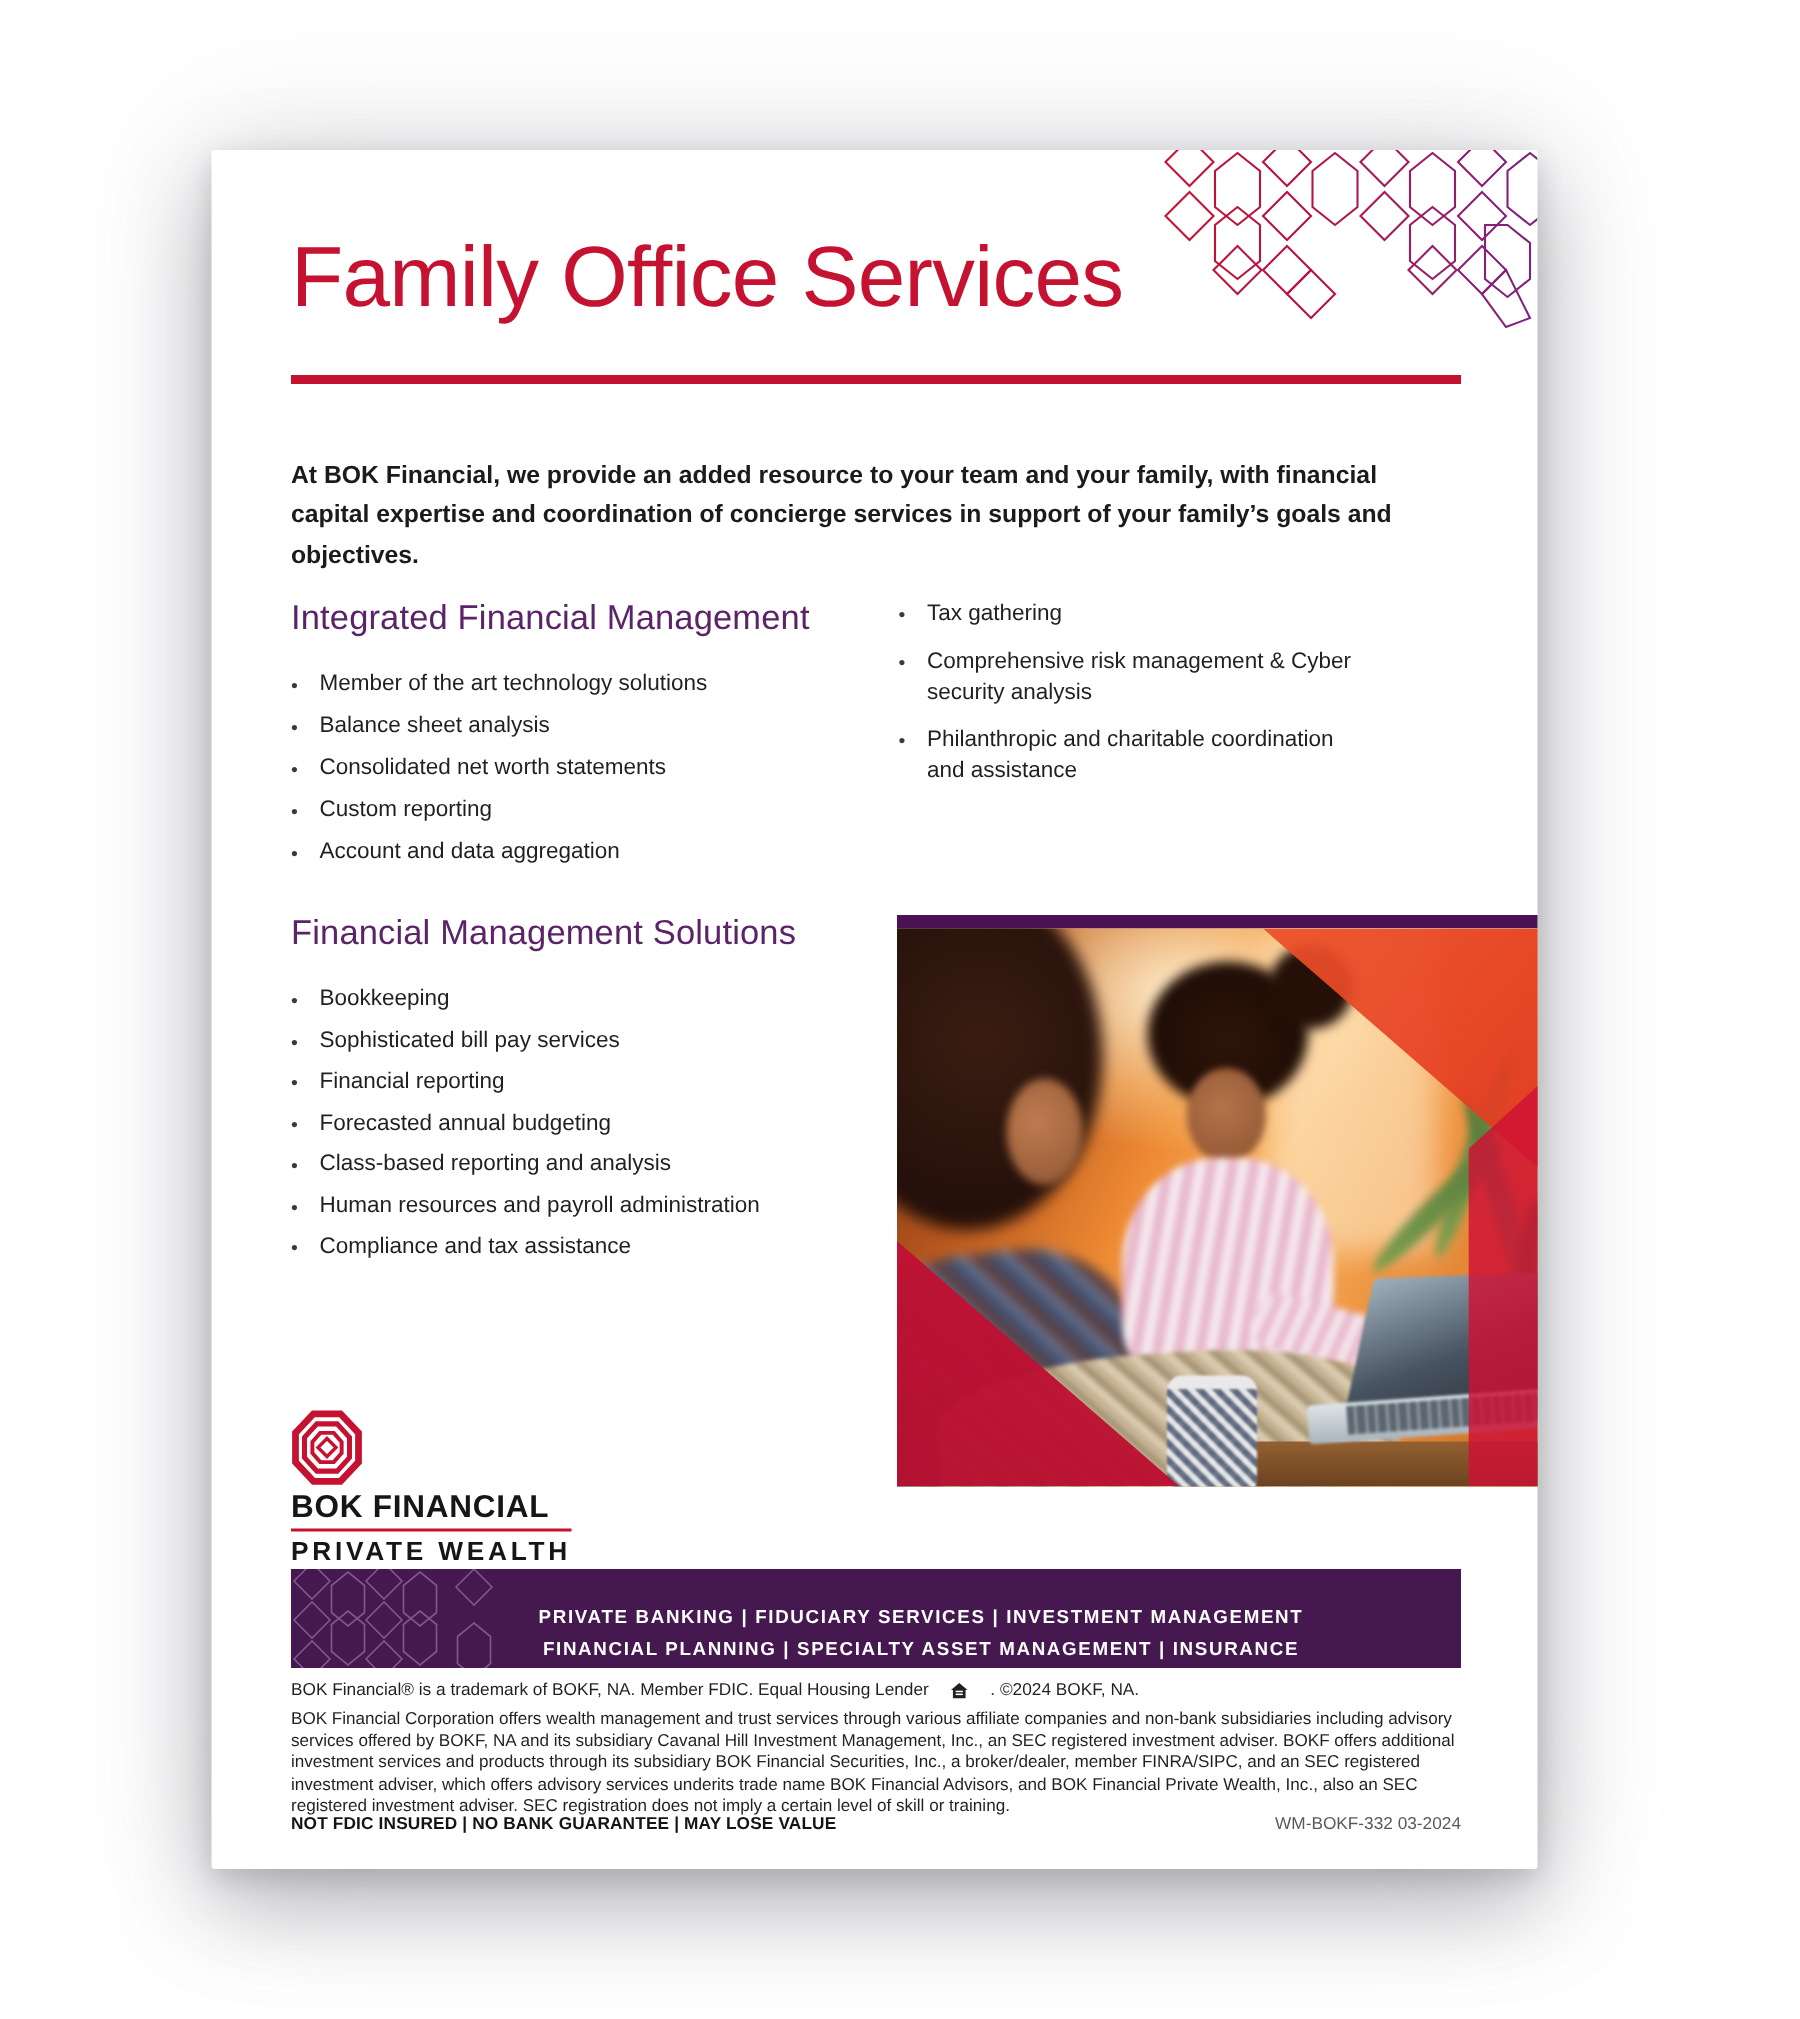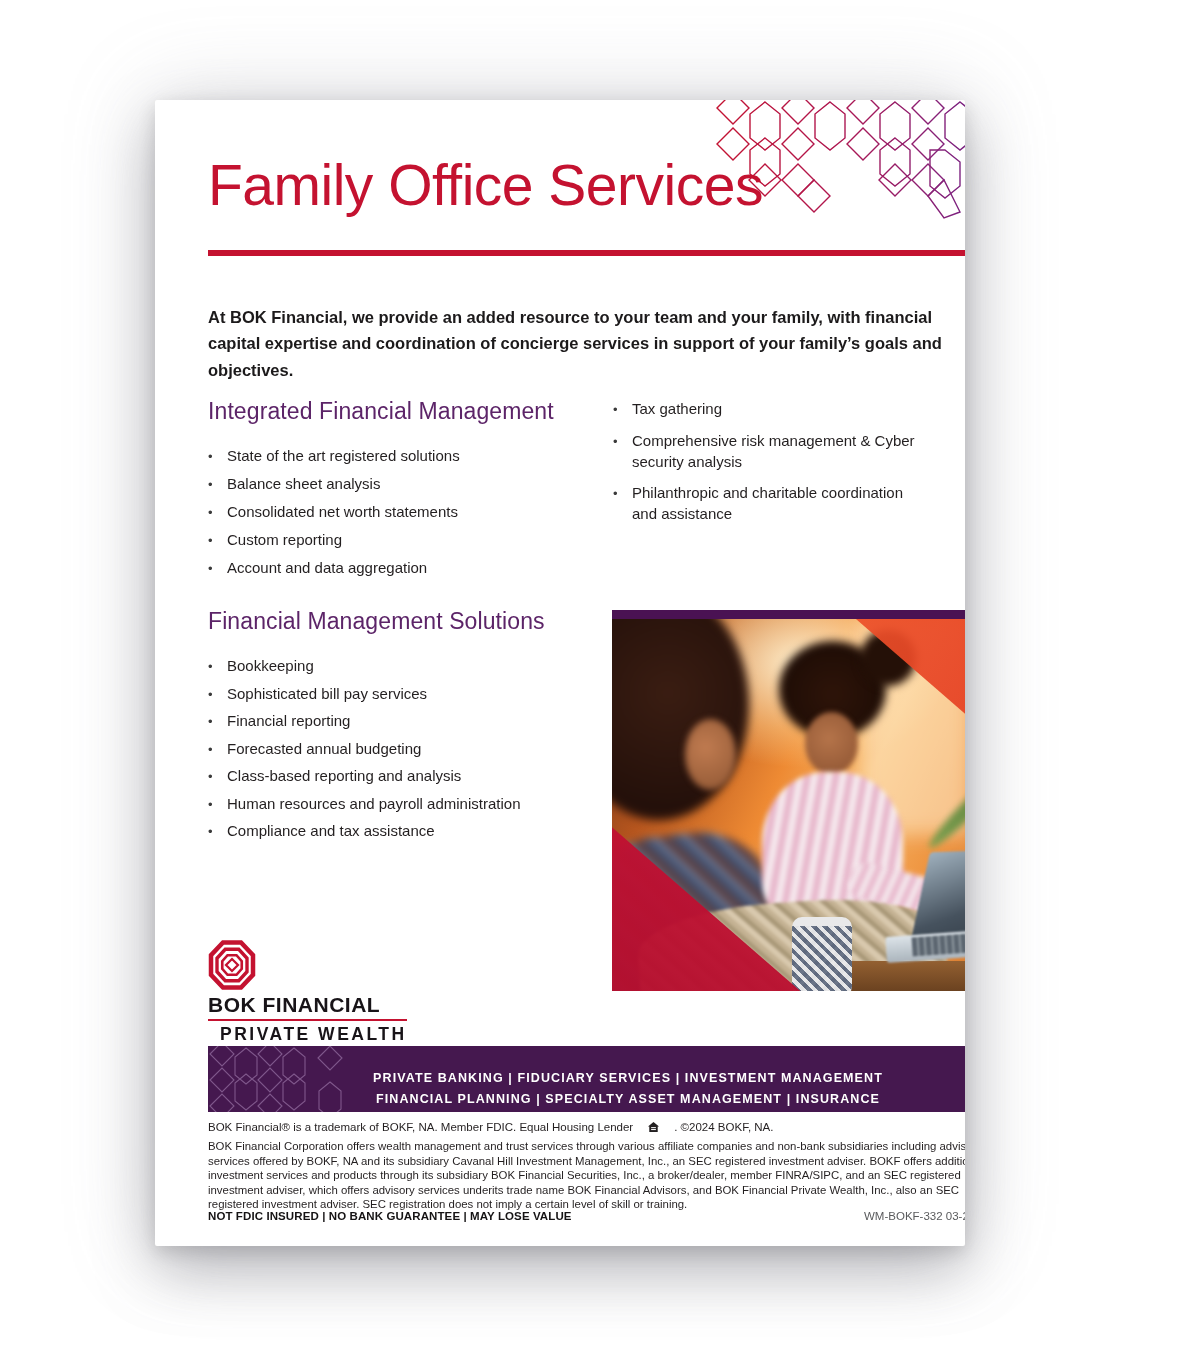--- a/index.html
+++ b/index.html
@@ -1,20 +1,20 @@
 <!DOCTYPE html>
 <html><head>
 <meta charset="utf-8">
 <style>
   * { margin:0; padding:0; box-sizing:border-box; }
   html,body { width:1200px; height:1346px; background:#ffffff; font-family:"Liberation Sans", sans-serif; }
   .stage { position:relative; width:1200px; height:1346px; overflow:hidden; background:#fff; }
 
   .sheet {
-    position:absolute; left:155px; top:100px; width:810px; height:1146px;
+    position:absolute; left:141px; top:100px; width:884px; height:1146px;
     background:#ffffff; border-radius:2px; overflow:hidden;
     box-shadow:0 25px 60px rgba(100,100,110,.40), 0 6px 18px rgba(0,0,0,.14), 0 0 90px rgba(140,140,150,.28);
   }
 
   
   .deco-tr { position:absolute; top:0; right:0; width:252px; height:120px; }
 
   .page-title {
     position:absolute; left:53px; top:52px; width:680px;
     font-size:57px; font-weight:400; letter-spacing:-.5px; color:#C41230;
@@ -91,21 +91,21 @@
     background:#cf1034; opacity:.82; }
   .ov-bl { clip-path:polygon(0 56%, 44% 100%, 0 100%);
     background:linear-gradient(200deg, #d9163a, #b50e2e); opacity:.96; }
 
   
   .logo { position:absolute; left:53px; top:839px; display:flex; align-items:flex-start;flex-direction:column; }
   .logo-mark { width:48px; height:52px; margin-right:10px; }
   .logo-text { padding-top:2px; }
   .logo-line1 { font-size:21px; font-weight:700; letter-spacing:.5px; color:#181418; }
   .logo-rule { height:2px; background:#C41230; margin:2px 0 3px 0; }
-  .logo-line2 { font-size:17.5px; font-weight:700; letter-spacing:2.5px; color:#181418;margin-left:12px; }
+  .logo-line2 { font-size:17.5px; font-weight:700; letter-spacing:2.5px; color:#181418; }
 
   
   .banner { position:absolute; left:53px; top:946px; width:780px; height:66px;
     background:#45184F; overflow:hidden; display:flex; align-items:center; justify-content:center; }
   .banner-deco { position:absolute; left:0; top:0; height:66px; width:175px; }
   .banner-text { position:relative; text-align:center; color:#ffffff; font-weight:700;
     font-size:12.5px; letter-spacing:1.1px; line-height:21px; padding-left:60px;margin-top:20px; }
 
   
   .legal-1 { position:absolute; left:53px; top:1021px; width:780px;
@@ -158,21 +158,21 @@
     </svg>
 
     <div class="page-title">Family Office Services</div>
     <div class="title-rule"></div>
     <div class="intro">At BOK Financial, we provide an added resource to your team and your family, with financial capital expertise and coordination of concierge services in support of your family’s goals and objectives.</div>
 
     <div class="col col-1a">
       <div class="sec-head">Integrated Financial Management</div>
       <div class="item">
           <span class="dot">•</span>
-          <span>State of the art registered solutions</span>
+          <span>Member of the art technology solutions</span>
         </div>
       <div class="item">
           <span class="dot">•</span>
           <span>Balance sheet analysis</span>
         </div>
       <div class="item">
           <span class="dot">•</span>
           <span>Consolidated net worth statements</span>
         </div>
       <div class="item">

